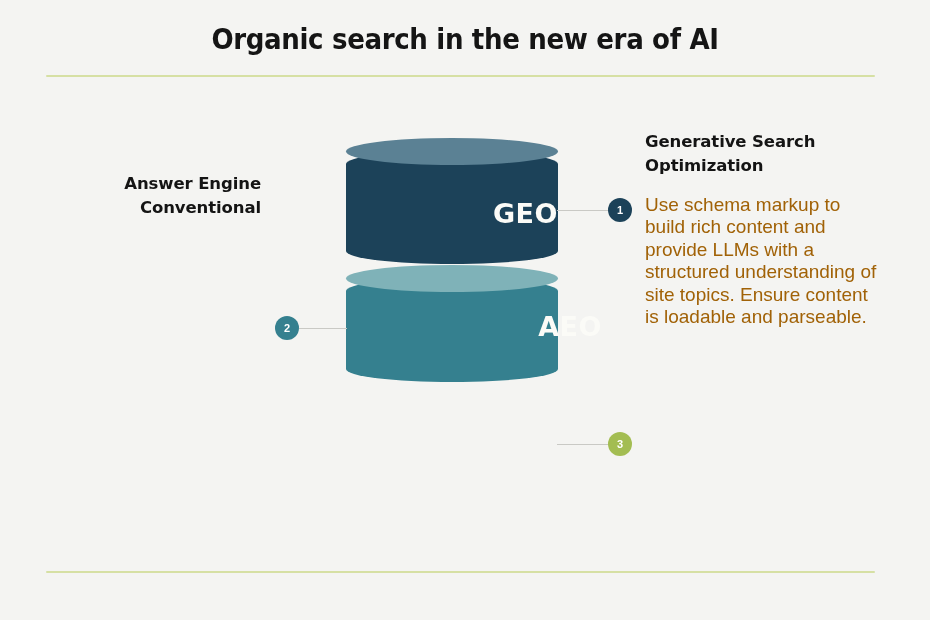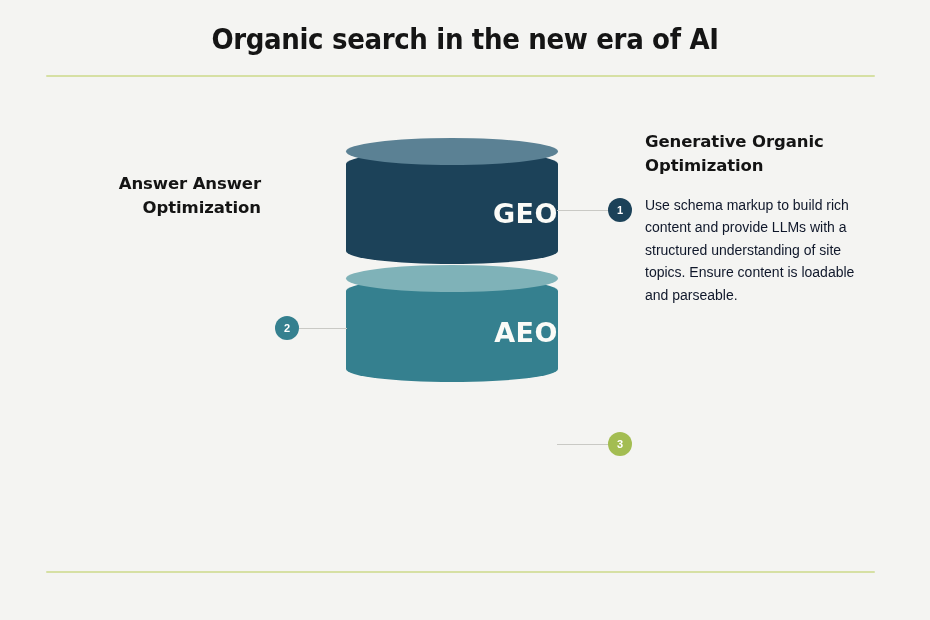--- a/index.html
+++ b/index.html
@@ -92,21 +92,21 @@
   
   #cyl-geo        { top: 0;   height: 126px; }
   #cyl-geo .cyl-body { height: 113px; background: #1c4259; }
   #cyl-geo .cyl-top  { background: #5b8194; }
   #cyl-geo .cyl-label{ top: 60px; }
 
   
   #cyl-aeo        { top: 127px; height: 117px; }
   #cyl-aeo .cyl-body { height: 104px; background: #35808f; }
   #cyl-aeo .cyl-top  { background: #7fb2b8; }
-  #cyl-aeo .cyl-label{ top: 52px; }
+  #cyl-aeo .cyl-label{ top: 46px; margin-left: 44px; }
 
   
   #cyl-seo        { top: 250px; height: 118px; }
   #cyl-seo .cyl-body { height: 105px; background: #a3bd52; }
   #cyl-seo .cyl-top  { background: #cbd894; }
   #cyl-seo .cyl-label{ top: 54px; }
 
   
   .connector {
     position: absolute;
@@ -138,23 +138,23 @@
   .block-heading {
     font-family: "DejaVu Sans", sans-serif;
     font-weight: bold;
     font-size: 16.5px;
     line-height: 24px;
     color: #141414;
     letter-spacing: -0.1px;
   }
   .block-body {
     font-family: "Liberation Sans", sans-serif;
-    font-size: 14px;
+    font-size: 19px;
     line-height: 22.4px;
-    color: #0f172a;
+    color: #a16207;
   }
 
   
   #block-aeo {
     position: absolute;
     left: 40px;
     top: 172px;
     width: 221px;
     text-align: right;
   }
@@ -209,22 +209,22 @@
 
   <div class="connector" id="connector-1"></div>
   <div class="connector" id="connector-2"></div>
   <div class="connector" id="connector-3"></div>
 
   <div class="badge" id="badge-1" style="background: rgb(28, 66, 89);">1</div>
   <div class="badge" id="badge-2" style="background: rgb(53, 128, 143);">2</div>
   <div class="badge" id="badge-3" style="background: rgb(163, 189, 82);">3</div>
 
   <div id="block-aeo">
-    <div class="block-heading">Answer Answer Optimization</div>
+    <div class="block-heading">Answer Engine Conventional</div>
   </div>
 
   <div id="block-geo">
-    <div class="block-heading">Generative Organic Optimization</div>
+    <div class="block-heading">Generative Search Optimization</div>
     <div class="block-body">Use schema markup to build rich content and provide LLMs with a structured understanding of site topics. Ensure content is loadable and parseable.</div>
   </div>
 
 
 </div>
 
 </body></html>

